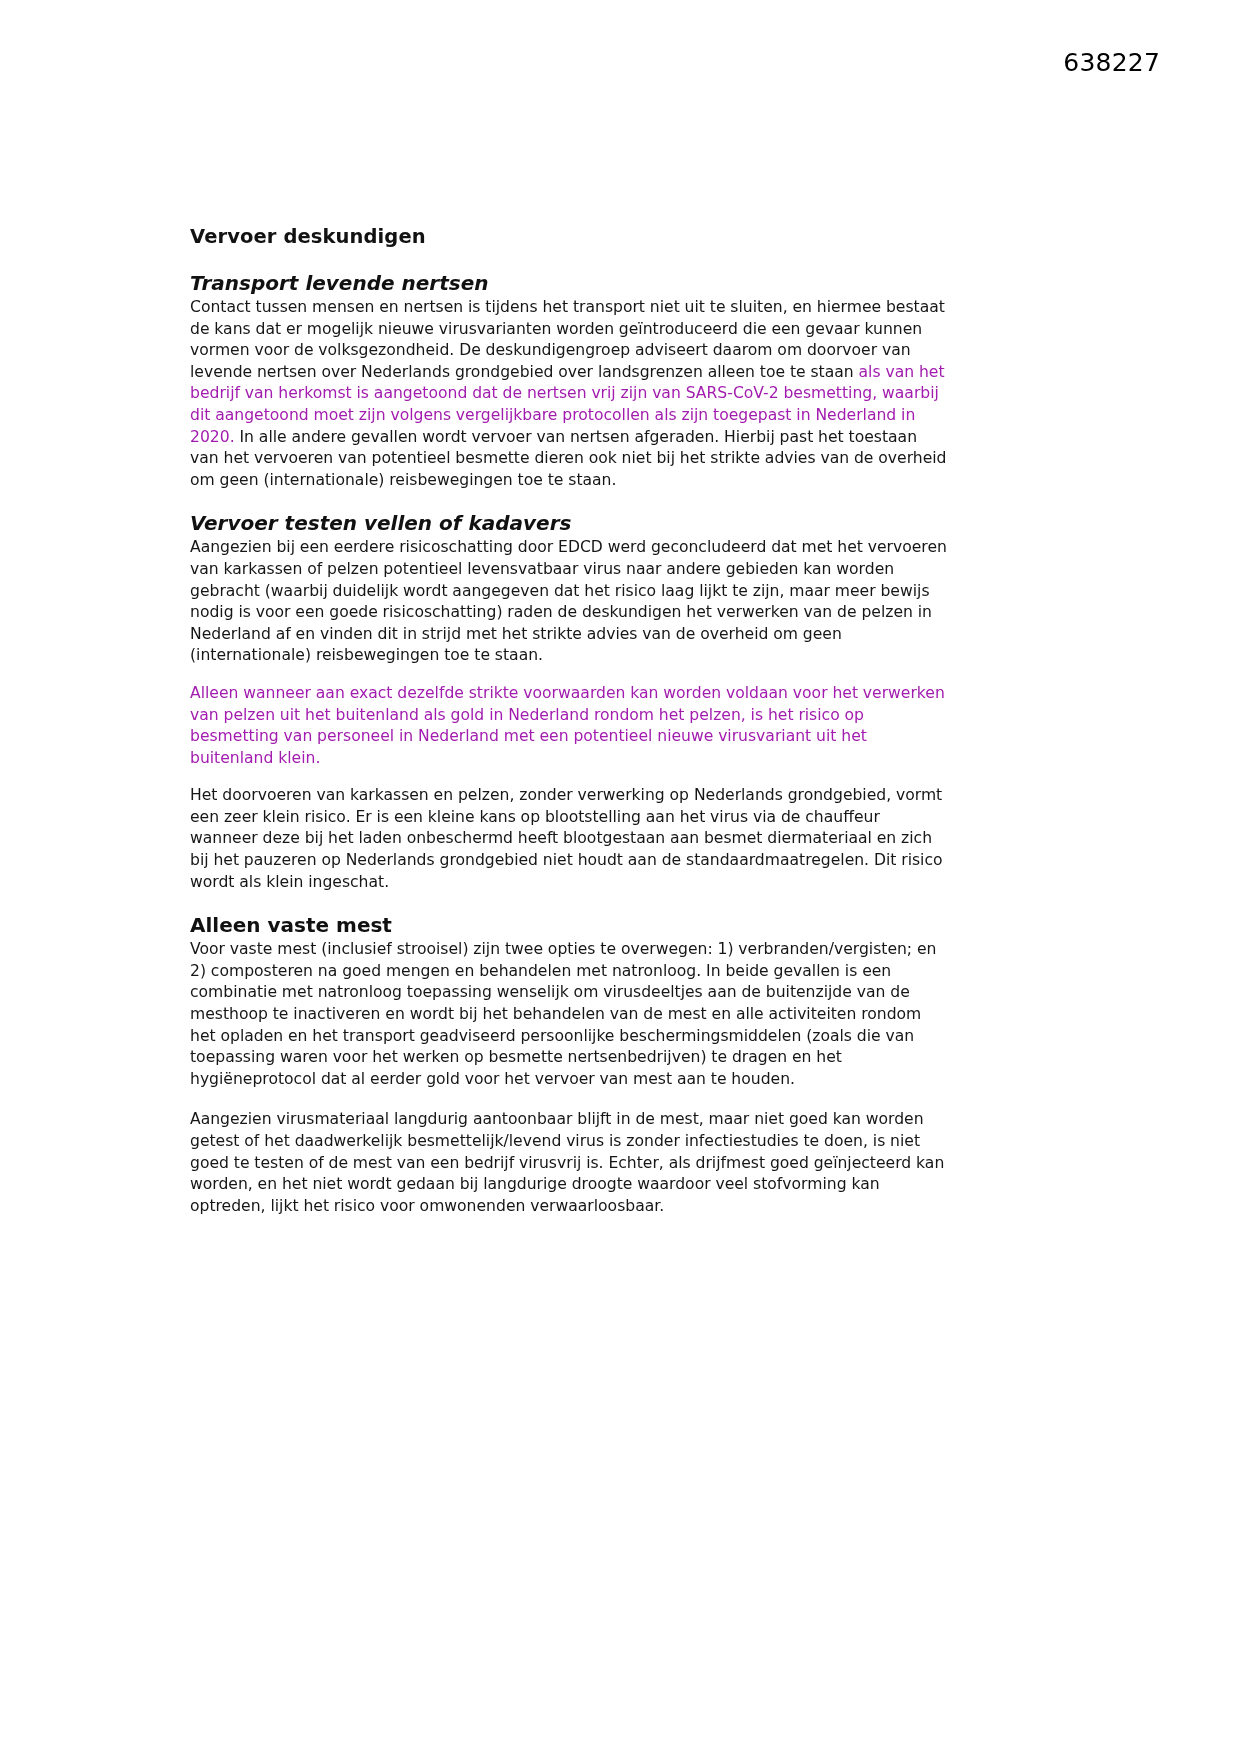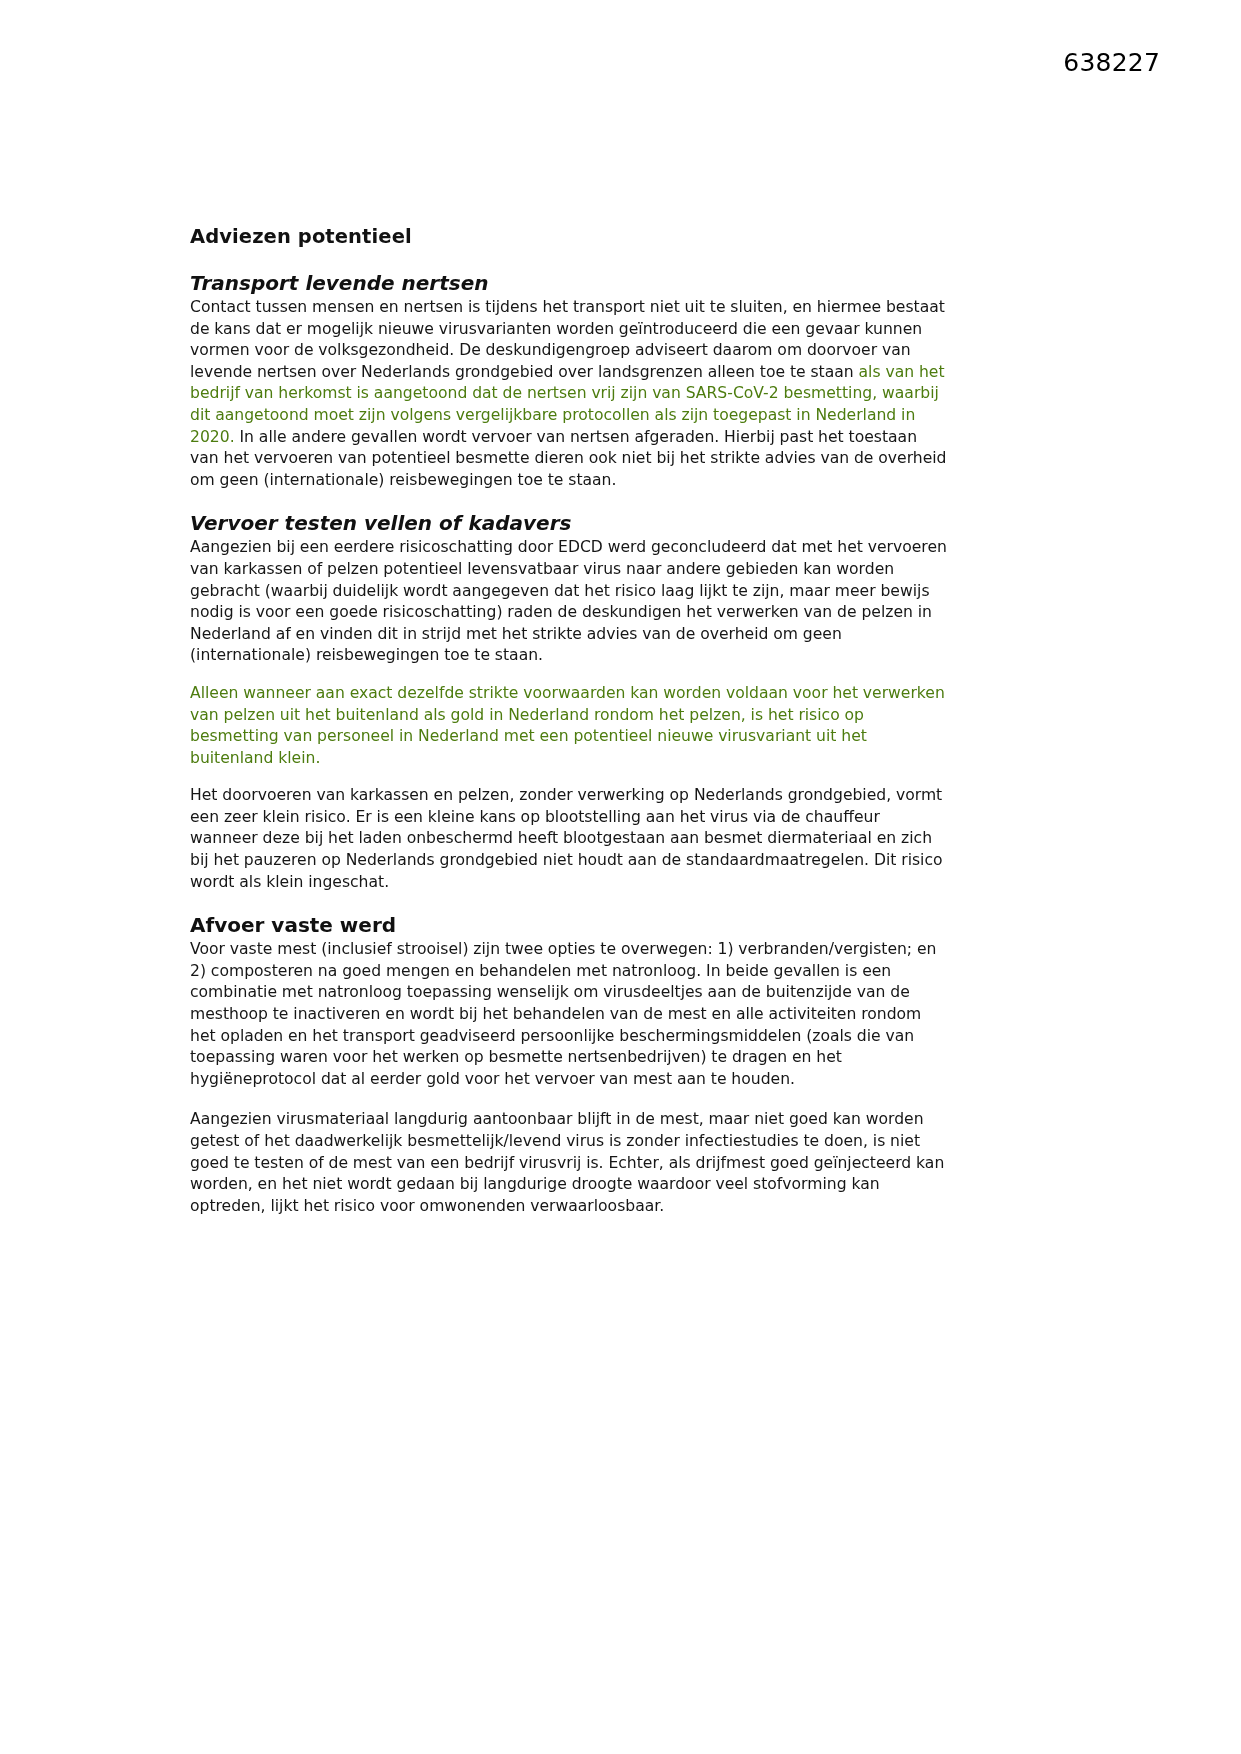--- a/index.html
+++ b/index.html
@@ -62,47 +62,47 @@
     line-height: 1.385;
     color: #161616;
     margin: 0;
     text-align: left;
     word-spacing: -0.1px;
   }
   .body-text + .body-text {
     margin-top: 16px;
   }
   .red {
-    color: #4d7c0f;
+    color: #a21caf;
   }
 </style>
 </head>
 <body>
 
 <div class="page">
 
   <div class="page-number">638227</div>
 
   <div class="content">
 
-    <h1 class="doc-heading">Adviezen potentieel</h1>
+    <h1 class="doc-heading">Vervoer deskundigen</h1>
 
     <div id="sections-container">
         <div class="section">
           <div class="sub-heading">Transport levende nertsen</div>
           <p class="body-text"><span>Contact tussen mensen en nertsen is tijdens het transport niet uit te sluiten, en hiermee bestaat de kans dat er mogelijk nieuwe virusvarianten worden geïntroduceerd die een gevaar kunnen vormen voor de volksgezondheid. De deskundigengroep adviseert daarom om doorvoer van levende nertsen over Nederlands grondgebied over landsgrenzen alleen toe te staan </span><span class="red">als van het bedrijf van herkomst is aangetoond dat de nertsen vrij zijn van SARS-CoV-2 besmetting, waarbij dit aangetoond moet zijn volgens vergelijkbare protocollen als zijn toegepast in Nederland in 2020.</span><span> In alle andere gevallen wordt vervoer van nertsen afgeraden. Hierbij past het toestaan van het vervoeren van potentieel besmette dieren ook niet bij het strikte advies van de overheid om geen (internationale) reisbewegingen toe te staan.</span></p>
         </div>
         <div class="section">
           <div class="sub-heading">Vervoer testen vellen of kadavers</div>
           <p class="body-text"><span>Aangezien bij een eerdere risicoschatting door EDCD werd geconcludeerd dat met het vervoeren van karkassen of pelzen potentieel levensvatbaar virus naar andere gebieden kan worden gebracht (waarbij duidelijk wordt aangegeven dat het risico laag lijkt te zijn, maar meer bewijs nodig is voor een goede risicoschatting) raden de deskundigen het verwerken van de pelzen in Nederland af en vinden dit in strijd met het strikte advies van de overheid om geen (internationale) reisbewegingen toe te staan.</span></p>
           <p class="body-text"><span class="red">Alleen wanneer aan exact dezelfde strikte voorwaarden kan worden voldaan voor het verwerken van pelzen uit het buitenland als gold in Nederland rondom het pelzen, is het risico op besmetting van personeel in Nederland met een potentieel nieuwe virusvariant uit het buitenland klein.</span></p>
           <p class="body-text"><span>Het doorvoeren van karkassen en pelzen, zonder verwerking op Nederlands grondgebied, vormt een zeer klein risico. Er is een kleine kans op blootstelling aan het virus via de chauffeur wanneer deze bij het laden onbeschermd heeft blootgestaan aan besmet diermateriaal en zich bij het pauzeren op Nederlands grondgebied niet houdt aan de standaardmaatregelen. Dit risico wordt als klein ingeschat.</span></p>
         </div>
         <div class="section">
-          <div class="sub-heading upright">Afvoer vaste werd</div>
+          <div class="sub-heading upright">Alleen vaste mest</div>
           <p class="body-text"><span>Voor vaste mest (inclusief strooisel) zijn twee opties te overwegen: 1) verbranden/vergisten; en 2) composteren na goed mengen en behandelen met natronloog. In beide gevallen is een combinatie met natronloog toepassing wenselijk om virusdeeltjes aan de buitenzijde van de mesthoop te inactiveren en wordt bij het behandelen van de mest en alle activiteiten rondom het opladen en het transport geadviseerd persoonlijke beschermingsmiddelen (zoals die van toepassing waren voor het werken op besmette nertsenbedrijven) te dragen en het hygiëneprotocol dat al eerder gold voor het vervoer van mest aan te houden.</span></p>
         </div>
         <div class="section">
           <p class="body-text"><span>Aangezien virusmateriaal langdurig aantoonbaar blijft in de mest, maar niet goed kan worden getest of het daadwerkelijk besmettelijk/levend virus is zonder infectiestudies te doen, is niet goed te testen of de mest van een bedrijf virusvrij is. Echter, als drijfmest goed geïnjecteerd kan worden, en het niet wordt gedaan bij langdurige droogte waardoor veel stofvorming kan optreden, lijkt het risico voor omwonenden verwaarloosbaar.</span></p>
         </div>
       </div>
 
   </div>
 </div>
 

